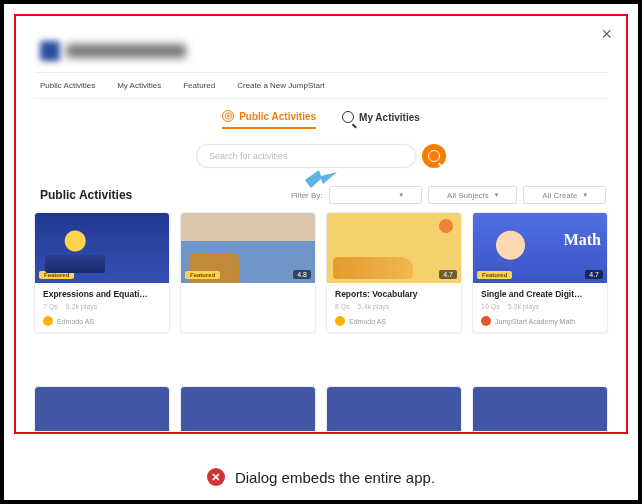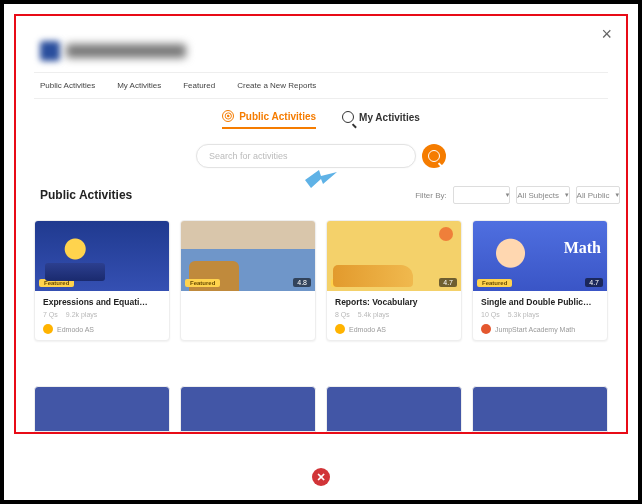--- a/index.html
+++ b/index.html
@@ -14,24 +14,24 @@
   .center-tabs { position:absolute; top:94px; left:0; right:0; display:flex; justify-content:center; gap:26px; font-size:10px;}
   .tab { display:flex; align-items:center; gap:5px; padding-bottom:5px;}
   .tab.active { color:#f57c00; border-bottom:2px solid #f57c00; font-weight:600;}
   .tab.inactive { color:#333; font-weight:600;}
   .ico-circ { width:12px;height:12px;border:1.5px solid currentColor;border-radius:50%;display:inline-flex;align-items:center;justify-content:center;font-size:8px;}
   .searchrow { position:absolute; top:128px; left:0; right:0; display:flex; justify-content:center; align-items:center; gap:6px;}
   .searchbox { width:220px; height:24px; border:1px solid #e3e3e3; border-radius:12px; padding:0 12px; font-size:9px; color:#bbb; display:flex; align-items:center; background:#fff; box-shadow:0 0 2px rgba(0,0,0,0.05);}
   .searchbtn { width:24px; height:24px; border-radius:50%; background:#f57c00; display:flex; align-items:center; justify-content:center; color:#fff; font-size:12px;}
   .bird { position:absolute; top:150px; left:50%; transform:translateX(-50%); width:36px; height:26px;}
   .section-title { position:absolute; top:172px; left:24px; font-size:12px; font-weight:700; color:#222;}
-  .filters { position:absolute; top:170px; right:6px; display:flex; gap:6px; align-items:center; font-size:8px; color:#888;}
-  .dd { border:1px solid #ddd; background:#fff; height:18px; display:flex; align-items:center; padding:0 0; gap:6px; border-radius:2px; color:#888;}
+  .filters { position:absolute; top:170px; right:20px; display:flex; gap:6px; align-items:center; font-size:8px; color:#888;}
+  .dd { border:1px solid #ddd; background:#fff; height:18px; display:flex; align-items:center; padding:0 18px; gap:6px; border-radius:2px; color:#888;}
   .chev { font-size:7px; color:#888;}
-  .cards { position:absolute; top:196px; left:18px; right:18px; display:flex; gap:10px;margin-top:8px;}
+  .cards { position:absolute; top:196px; left:18px; right:18px; display:flex; gap:10px;}
   .card { flex:1; border:1px solid #eee; border-radius:4px; overflow:hidden; background:#fff; box-shadow:0 1px 2px rgba(0,0,0,0.06);}
   .thumb { height:70px; position:relative; background:#4256a6; overflow:hidden;}
   .rating { position:absolute; right:4px; bottom:4px; background:rgba(0,0,0,0.55); color:#fff; font-size:7px; padding:1px 4px; border-radius:2px;}
   .pill { position:absolute; left:4px; bottom:4px; background:#ffd34d; color:#6a4b00; font-size:6px; padding:1px 5px; border-radius:2px; font-weight:600;}
   .cbody { padding:6px 8px;}
   .ctitle { font-size:8.5px; font-weight:600; color:#222; white-space:nowrap; overflow:hidden; text-overflow:ellipsis; margin-bottom:4px;}
   .cmeta { font-size:7px; color:#b9b9b9; display:flex; gap:8px; margin-bottom:6px;}
   .cauth { font-size:7px; color:#999; display:flex; align-items:center; gap:4px;}
   .authdot { width:10px; height:10px; border-radius:50%; background:#ffb300;}
   .cards2 { position:absolute; top:370px; left:18px; right:18px; display:flex; gap:10px;}
@@ -60,21 +60,21 @@
 
     <div class="blur-title">
       <div class="blur-sq"></div>
       <div class="blur-txt"></div>
     </div>
 
     <div class="navbar">
       <span>Public Activities</span>
       <span>My Activities</span>
       <span>Featured</span>
-      <span>Create a New Reports</span>
+      <span>Create a New JumpStart</span>
     </div>
 
     <div class="center-tabs">
       <div class="tab active">
         <span class="ico-circ">⦿</span>
         <span>Public Activities</span>
       </div>
       <div class="tab inactive">
         <span class="mag" style="color:#333"></span>
         <span>My Activities</span>
@@ -101,21 +101,21 @@
       <div class="dd">
         <span></span>
         <span style="width:40px"></span>
         <span class="chev">▾</span>
       </div>
       <div class="dd">
         <span>All Subjects</span>
         <span class="chev">▾</span>
       </div>
       <div class="dd">
-        <span>All Public</span>
+        <span>All Create</span>
         <span class="chev">▾</span>
       </div>
     </div>
 
     <div class="cards">
       <div class="card">
         <div class="thumb th1">
           <span class="pill">Featured</span>
         </div>
         <div class="cbody">
@@ -155,21 +155,21 @@
           </div>
         </div>
       </div>
 
       <div class="card">
         <div class="thumb th4">
           <span class="pill">Featured</span>
           <span class="rating">4.7</span>
         </div>
         <div class="cbody">
-          <div class="ctitle">Single and Double Public…</div>
+          <div class="ctitle">Single and Create Digit…</div>
           <div class="cmeta">
             <span>10 Qs</span>
             <span>5.3k plays</span>
           </div>
           <div class="cauth">
             <span class="authdot" style="background:#e4572e"></span>
             <span>JumpStart Academy Math</span>
           </div>
         </div>
       </div>
@@ -178,14 +178,15 @@
     <div class="cards2">
       <div class="stub"></div>
       <div class="stub"></div>
       <div class="stub"></div>
       <div class="stub"></div>
     </div>
   </div>
 
   <div class="caption">
     <span class="xcirc">✕</span>
+    <span>Dialog embeds the entire app.</span>
   </div>
 </div>
 
 </body></html>

